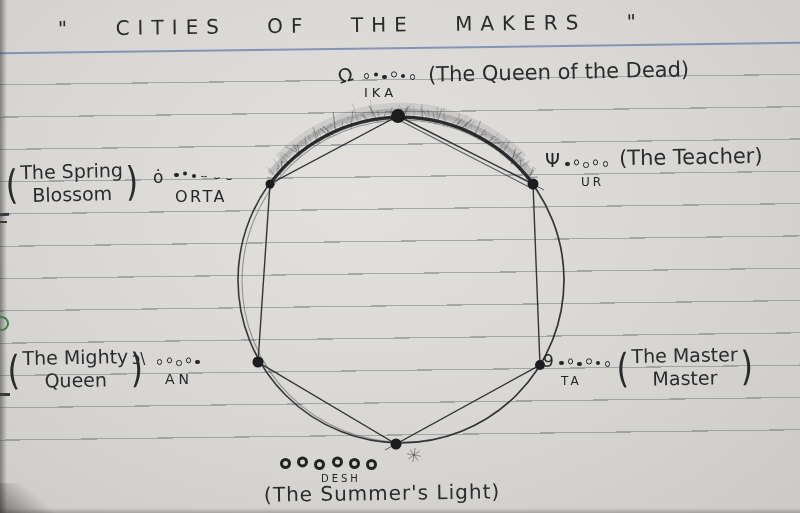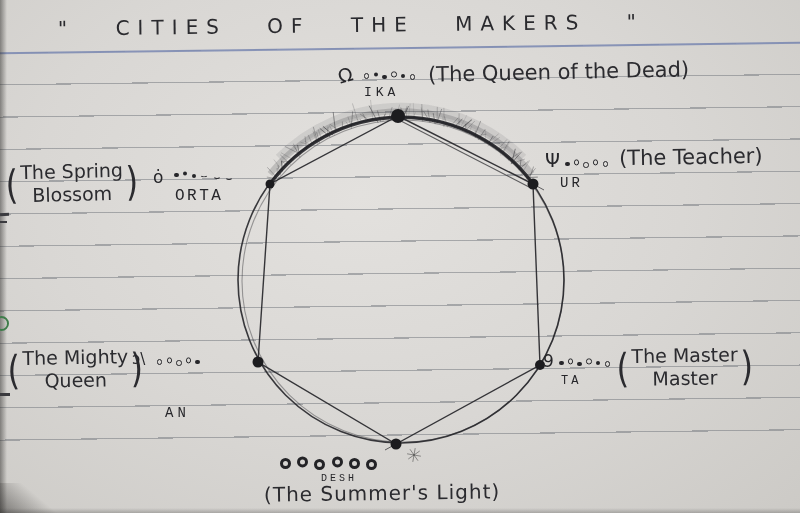--- a/index.html
+++ b/index.html
@@ -40,21 +40,21 @@
   svg.diagram{position:absolute;left:0;top:0;z-index:2;}
 
   .label{position:absolute;z-index:3;white-space:nowrap;}
 
   .title{
     left:58px;top:13px;font-size:20px;letter-spacing:8px;word-spacing:26px;
     transform:rotate(-0.7deg);color:#2a2a2e;
   }
 
   .glyph{position:absolute;z-index:3;color:#26262a;}
-  .name{position:absolute;z-index:3;color:#26262a;font-family:Liberation Mono, monospace;}
+  .name{position:absolute;z-index:3;color:#26262a;}
   .epithet{position:absolute;z-index:3;color:#2b2b2f;}
   .marks{position:absolute;z-index:3;display:flex;align-items:center;height:10px;}
 
   .mk{display:inline-block;border-radius:50%;margin:0 2.1px;flex:none;}
   .mk.f{width:4.6px;height:4.6px;background:#26262a;}
   .mk.o{width:3.4px;height:3.4px;border:1.5px solid #26262a;}
   .mk.u{width:6px;height:5px;border:1.6px solid transparent;border-bottom:1.9px solid #26262a;border-radius:0 0 6px 6px;}
   .mk.r{width:5px;height:5px;border:3px solid #232326;margin:0 3.1px;}
   .marks .mk:nth-child(2n){transform:translateY(-1.6px);}
   .marks .mk:nth-child(3n){transform:translateY(1px);}
@@ -65,32 +65,32 @@
   .bracket-group .col{display:flex;flex-direction:column;align-items:center;font-size:19px;line-height:23px;}
 
   
   .ika-glyph{left:338px;top:64px;font-size:19px;transform:rotate(-16deg);}
   .ika-marks{left:362px;top:71px;}
   .ika-name{left:364px;top:85px;font-size:13px;letter-spacing:4px;}
   .ika-epithet{left:428px;top:60px;font-size:21px;transform:rotate(-1.2deg);}
 
   .ur-glyph{left:545px;top:149px;font-size:19px;}
   .ur-marks{left:563px;top:159px;}
-  .ur-name{left:560px;top:175px;font-size:14px;letter-spacing:3px;}
+  .ur-name{left:581px;top:175px;font-size:12px;letter-spacing:3px;}
   .ur-epithet{left:619px;top:145px;font-size:21px;transform:rotate(-1deg);}
 
   .orta-epithet{left:4px;top:160px;transform:rotate(-1.5deg);}
   .orta-glyph{left:153px;top:167px;font-size:17px;}
   .orta-marks{left:172px;top:170px;}
   .orta-name{left:175px;top:187px;font-size:16px;letter-spacing:2.5px;}
 
   .an-epithet{left:6px;top:346px;transform:rotate(-1deg);}
   .an-glyph{left:132px;top:350px;font-size:15px;}
   .an-marks{left:155px;top:357px;}
-  .an-name{left:165px;top:371px;font-size:14px;letter-spacing:4px;margin-top:34px;}
+  .an-name{left:165px;top:371px;font-size:14px;letter-spacing:4px;}
 
   .ta-glyph{left:543px;top:351px;font-size:17px;}
   .ta-marks{left:557px;top:358px;}
   .ta-name{left:561px;top:374px;font-size:12px;letter-spacing:3px;}
   .ta-epithet{left:615px;top:344px;transform:rotate(-1deg);}
 
   .desh-marks{left:277px;top:458px;}
   .desh-name{left:321px;top:473px;font-size:10px;letter-spacing:3px;}
   .desh-epithet{left:264px;top:481px;font-size:20px;letter-spacing:1px;transform:rotate(-0.8deg);}
 </style>

